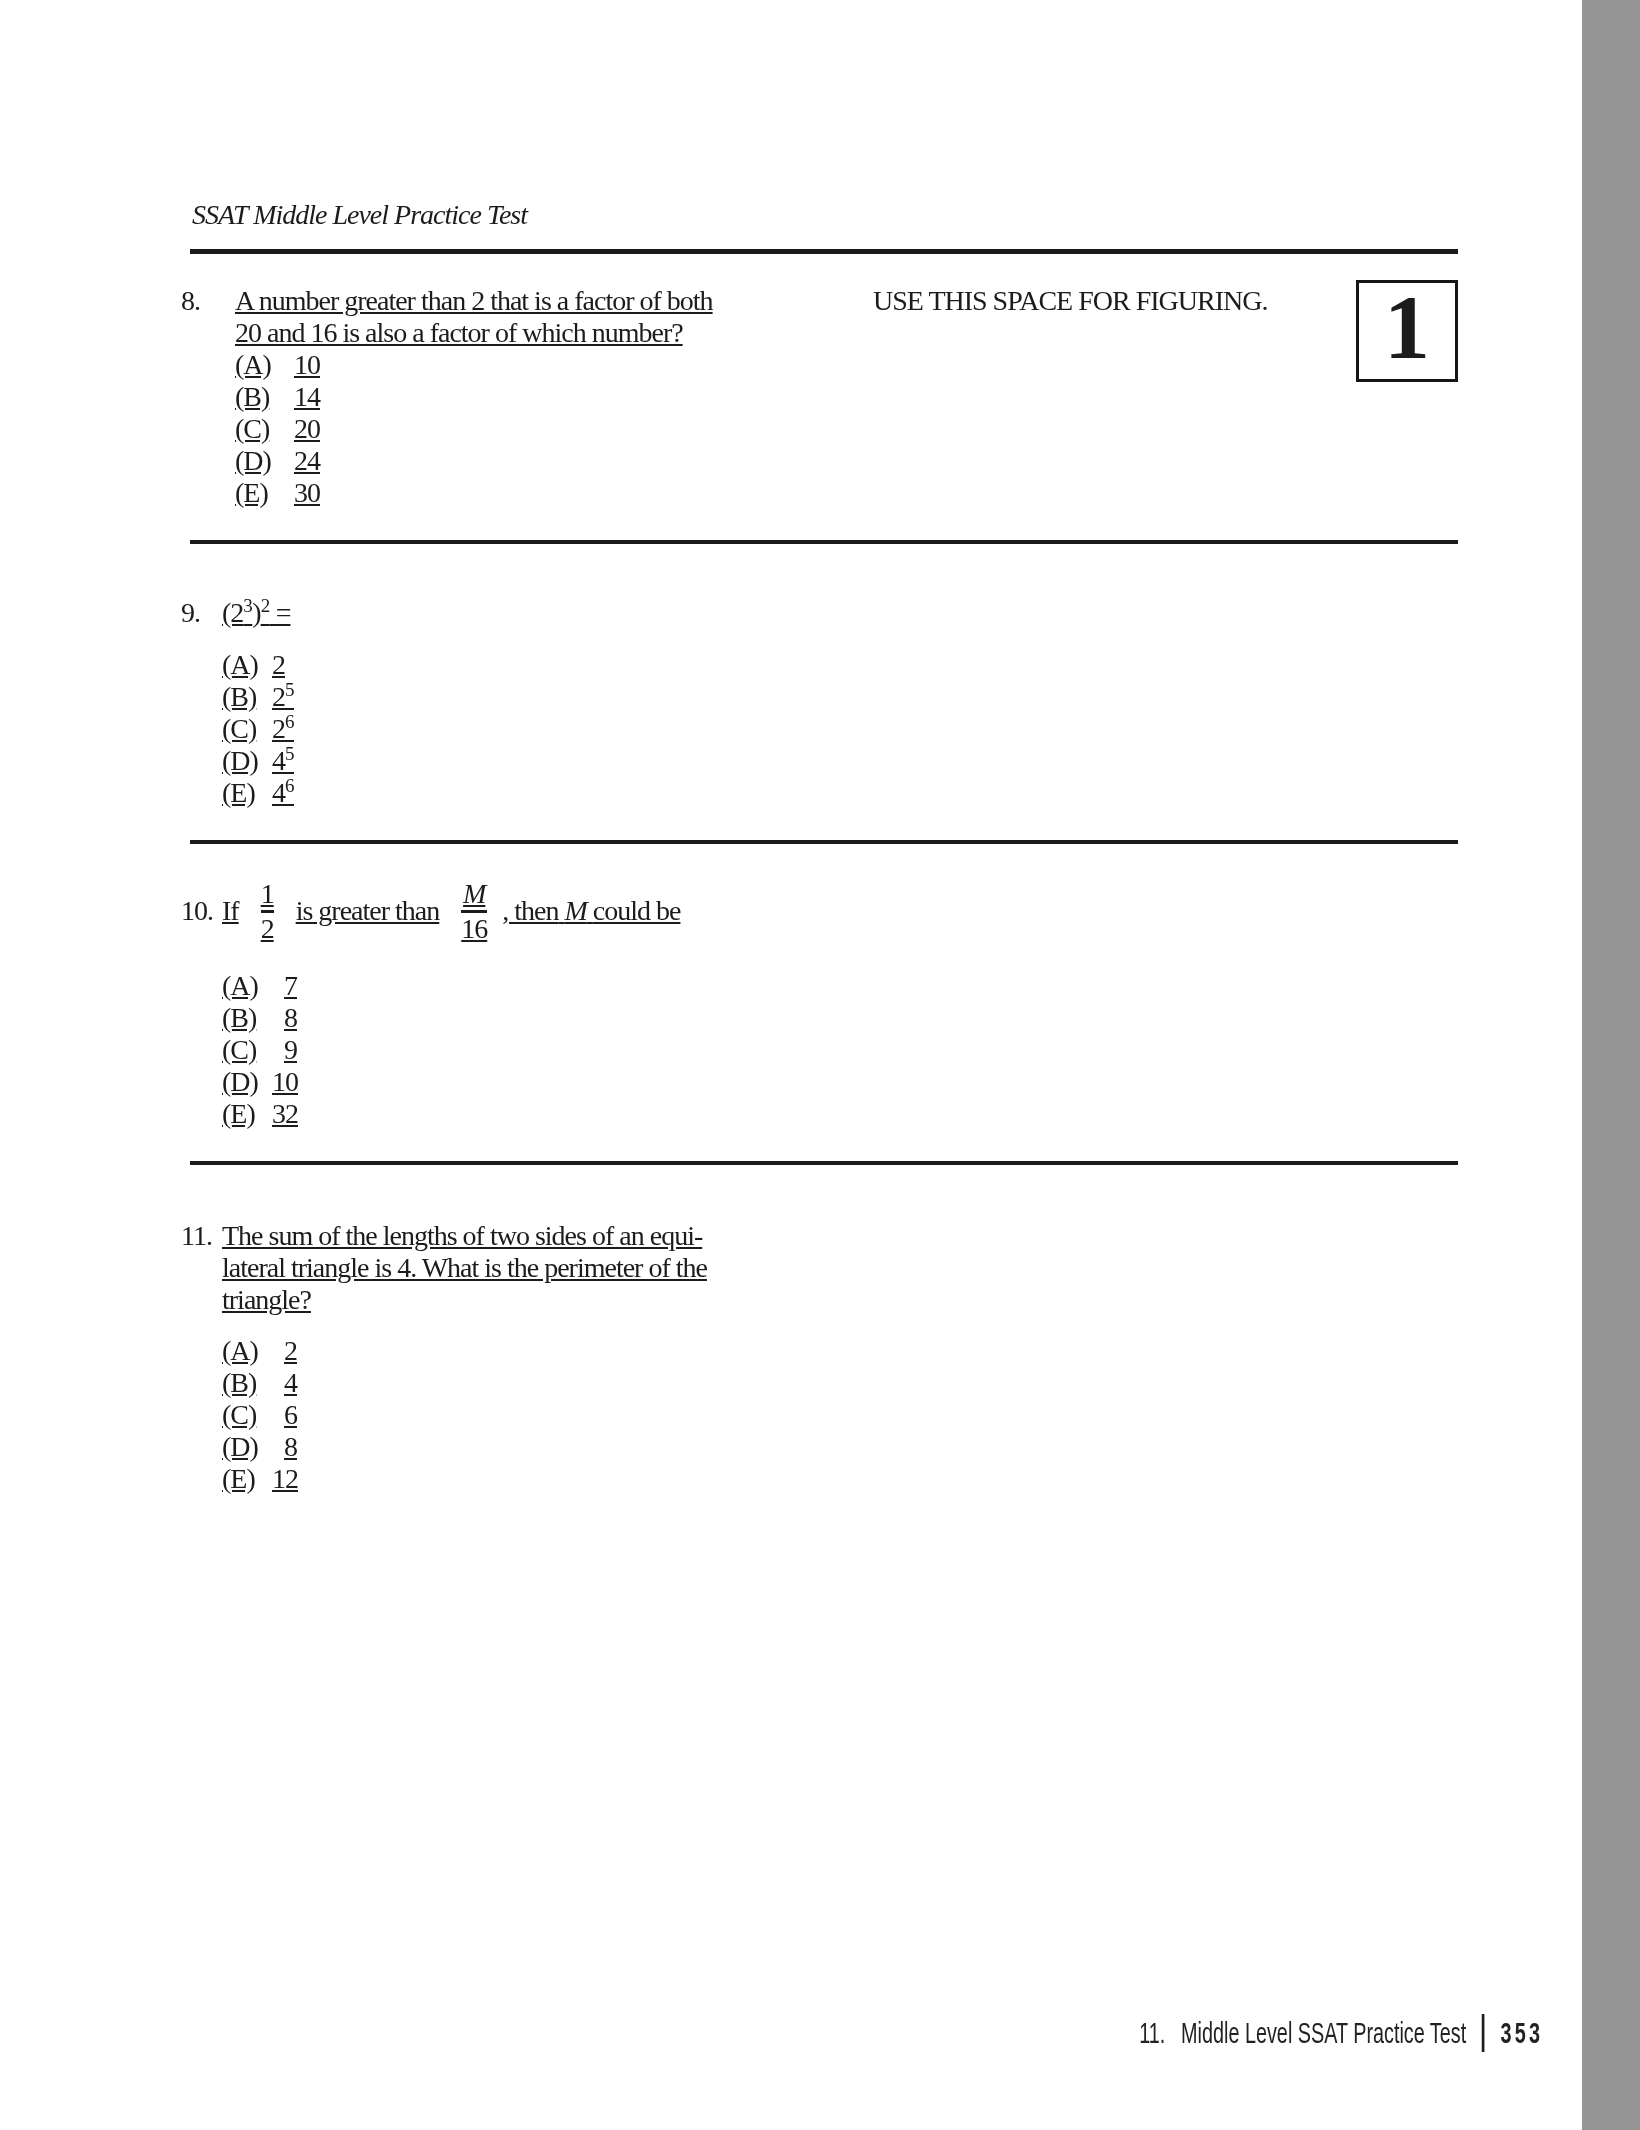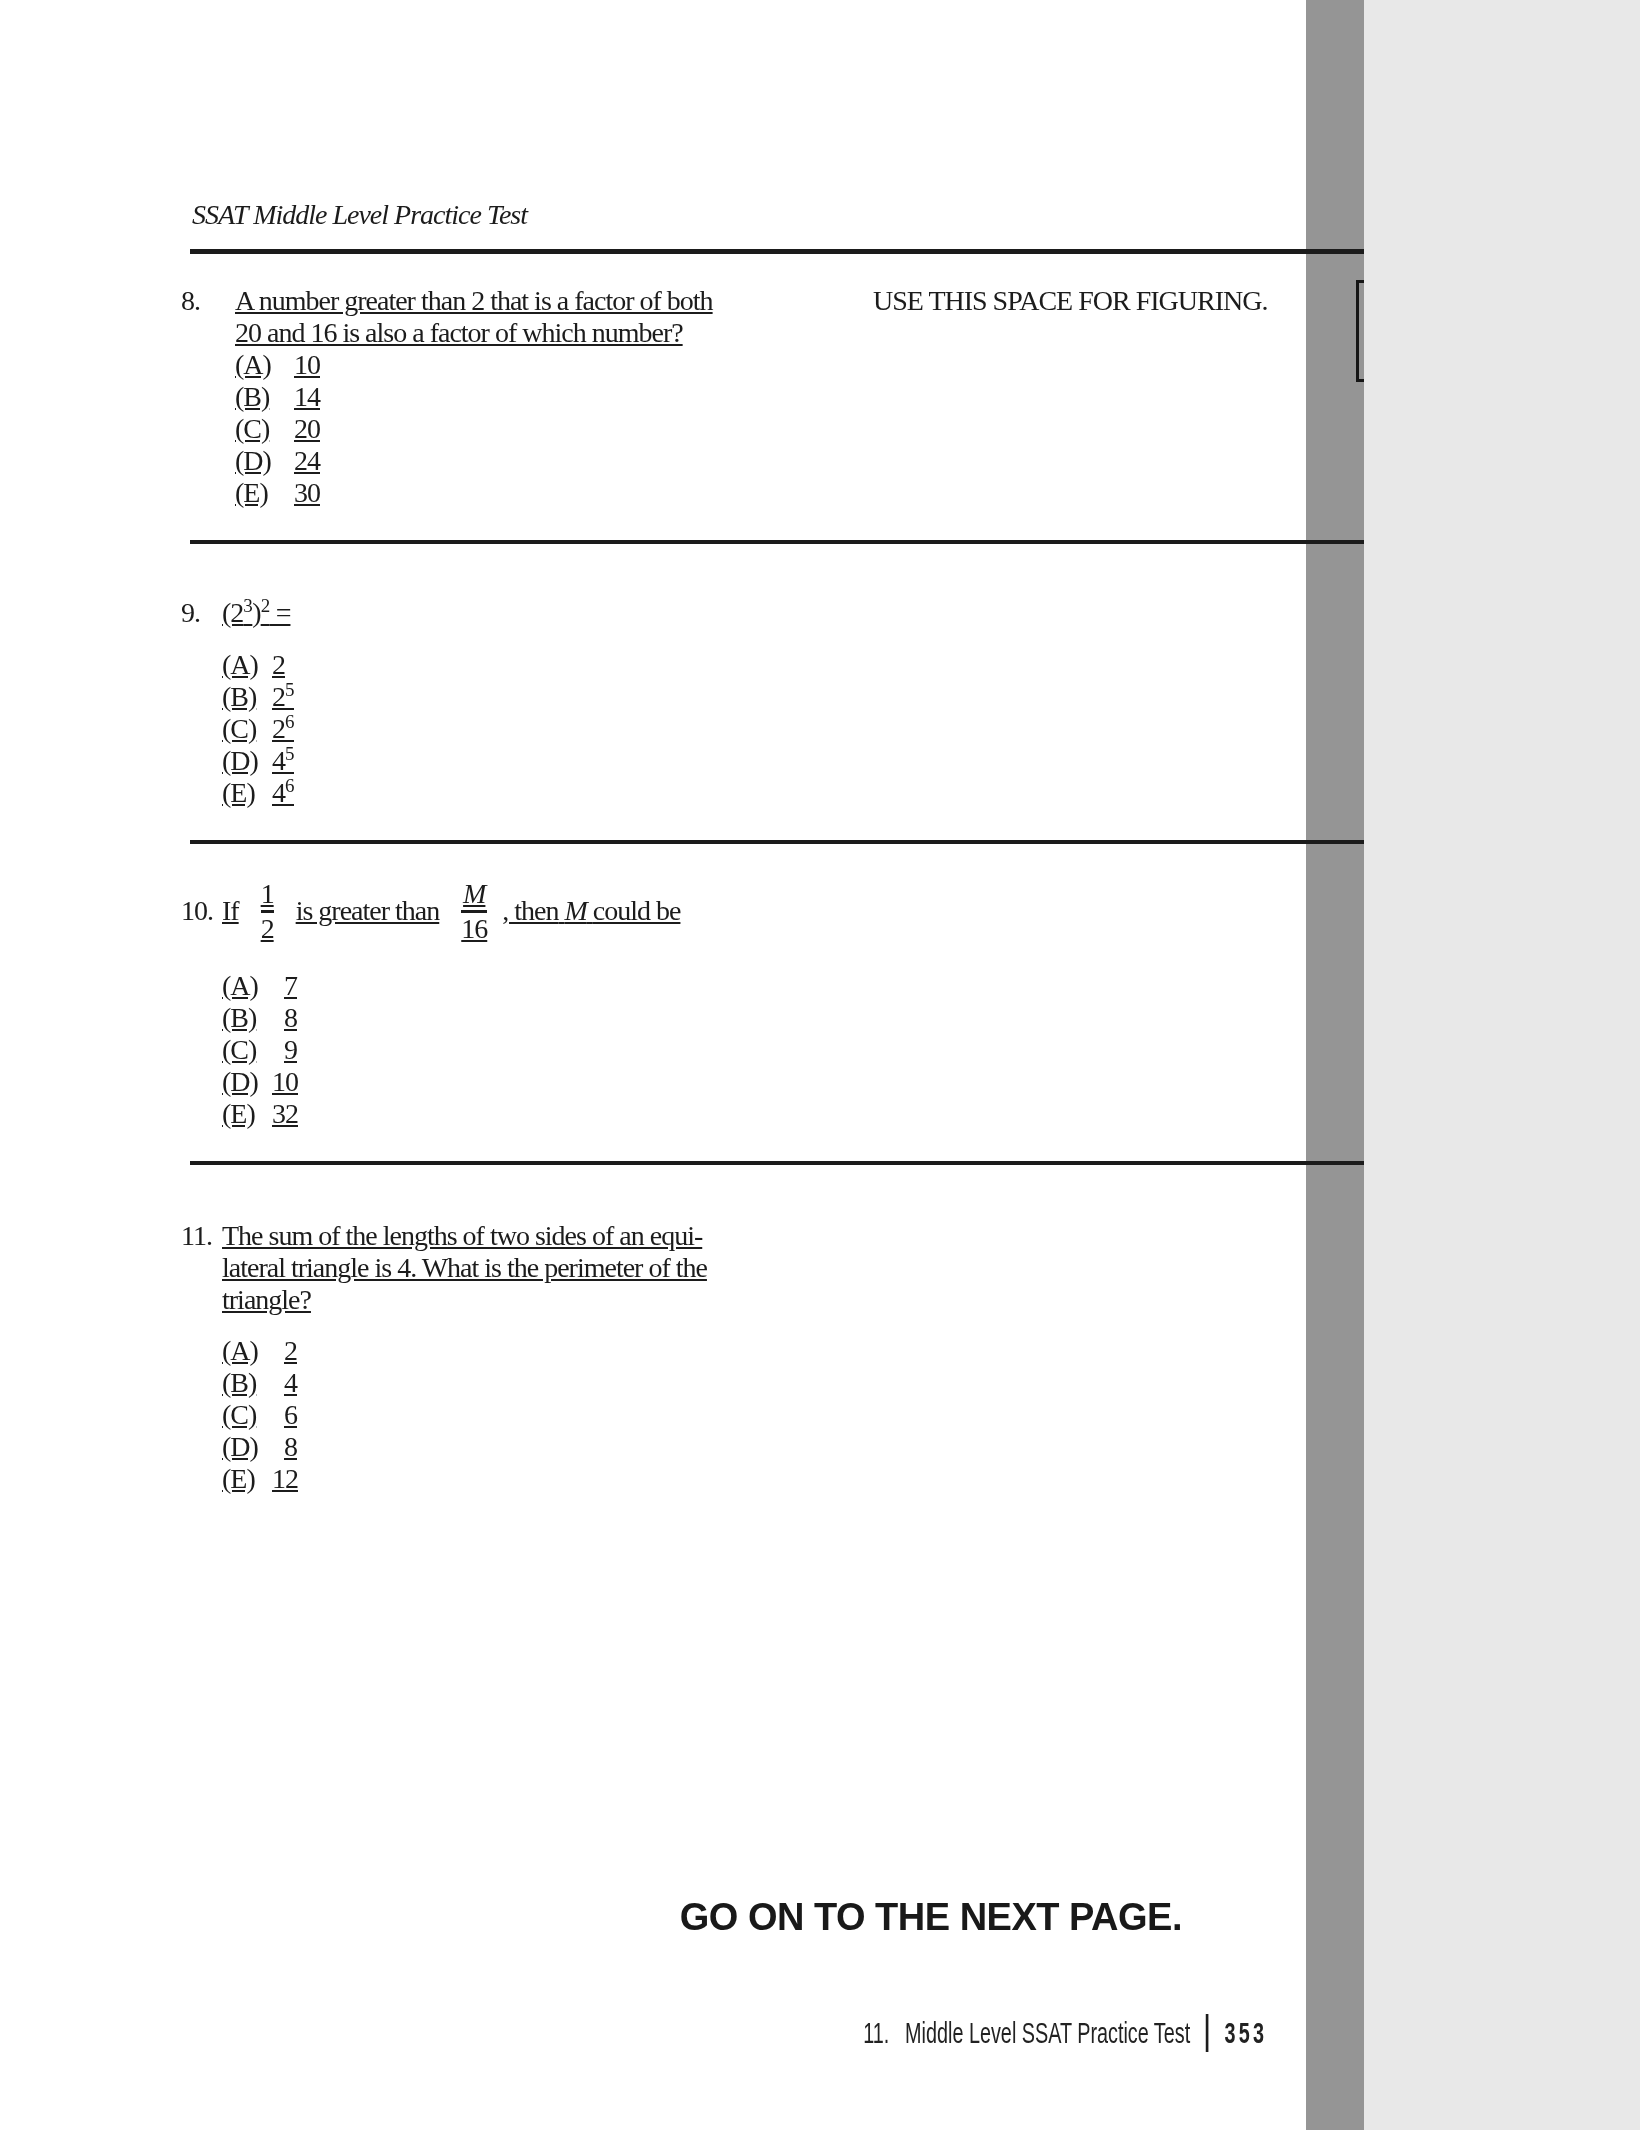--- a/index.html
+++ b/index.html
@@ -1,17 +1,17 @@
 <!DOCTYPE html>
 <html><head>
 <meta charset="utf-8">
 <style>
   html,body { margin:0; padding:0; background:#e8e8e8; }
   .page {
-    position:relative; width:1364px; height:2130px; background:#ffffff;
+    position:relative; width:1640px; height:2130px; background:#ffffff;
     font-family:"Liberation Serif", serif; color:#1c1c1c; overflow:hidden;
   }
   .gray-bar { position:absolute; top:0; right:0; width:58px; height:2130px; background:#959595; }
 
   .header-title {
     position:absolute; left:192px; top:199px;
     font-size:28px; font-style:italic; letter-spacing:-1px; line-height:32px; white-space:nowrap;
   }
   .header-rule { position:absolute; left:190px; top:249px; width:1268px; height:5px; background:#1b1b1b; }
   .divider { position:absolute; left:190px; width:1268px; height:4px; background:#1b1b1b; }
@@ -232,21 +232,20 @@
           <span class="cvalue">8</span>
         </div>
         <div class="choice">
           <span class="letter">(E)</span>
           <span class="cvalue">12</span>
         </div>
       </div>
     </div>
   </div>
 
-  <div class="go-on">GO ON TO THE NEXT PAGE.</div>
 
   <div class="footer">
     <span>11.</span>
     <span>Middle Level SSAT Practice Test</span>
     <span class="sep"></span>
     <span class="pagenum">353</span>
   </div>
 
 </div>
 

